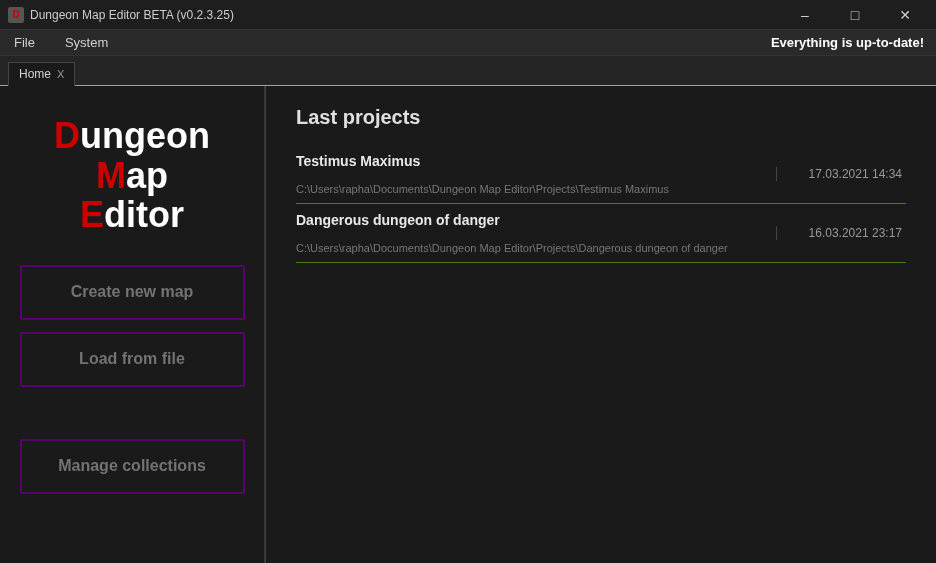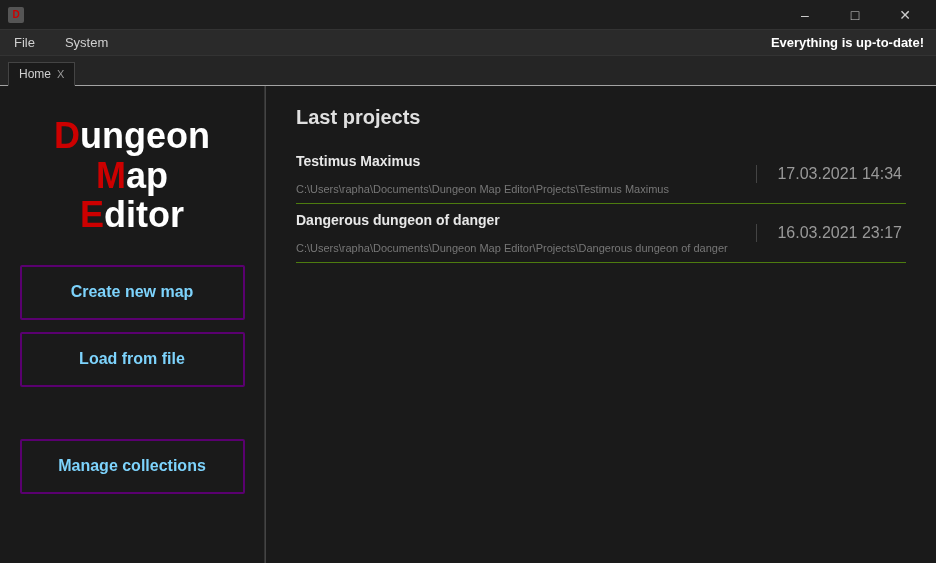--- a/index.html
+++ b/index.html
@@ -156,21 +156,21 @@
     .logo-d { color: #cc0000; }
     .logo-normal { color: #ffffff; margin-top: 32px; }
     .logo-m { color: #cc0000; }
     .logo-e { color: #cc0000; }
 
     .action-btn {
       width: 225px;
       height: 55px;
       background: #1a1a1a;
       border: 2px solid #5a0070;
-      color: #7dd3fc;
+      color: #737373;
       font-size: 16px;
       font-weight: bold;
       cursor: pointer;
       margin-bottom: 12px;
       display: flex;
       align-items: center;
       justify-content: center;
       border-radius: 2px;
     }
 
@@ -213,39 +213,40 @@
       font-size: 14px;
       font-weight: bold;
       color: #e8e8e8;
     }
     .project-path {
       font-size: 11px;
       color: #777;
       margin-top: 14px;
     }
     .project-date {
-      font-size: 16px;
+      font-size: 12px;
       color: #999;
       white-space: nowrap;
       padding-left: 20px;
       border-left: 1px solid #444;
       margin-left: 10px;
       padding-right: 4px;
       text-align: right;
       min-width: 130px;
     }
   </style>
 </head>
 <body>
 
 <div id="title-bar">
   <div id="title-bar-left">
     <div id="app-icon">
       <span style="color:#cc0000;font-weight:bold;font-size:10px;">D</span>
     </div>
+    <span id="title-text">Dungeon Map Editor BETA (v0.2.3.25)</span>
   </div>
   <div id="window-controls">
     <button class="win-btn">–</button>
     <button class="win-btn">□</button>
     <button class="win-btn" id="close-btn">✕</button>
   </div>
 </div>
 
 <div id="menu-bar">
   <div id="menu-items">

